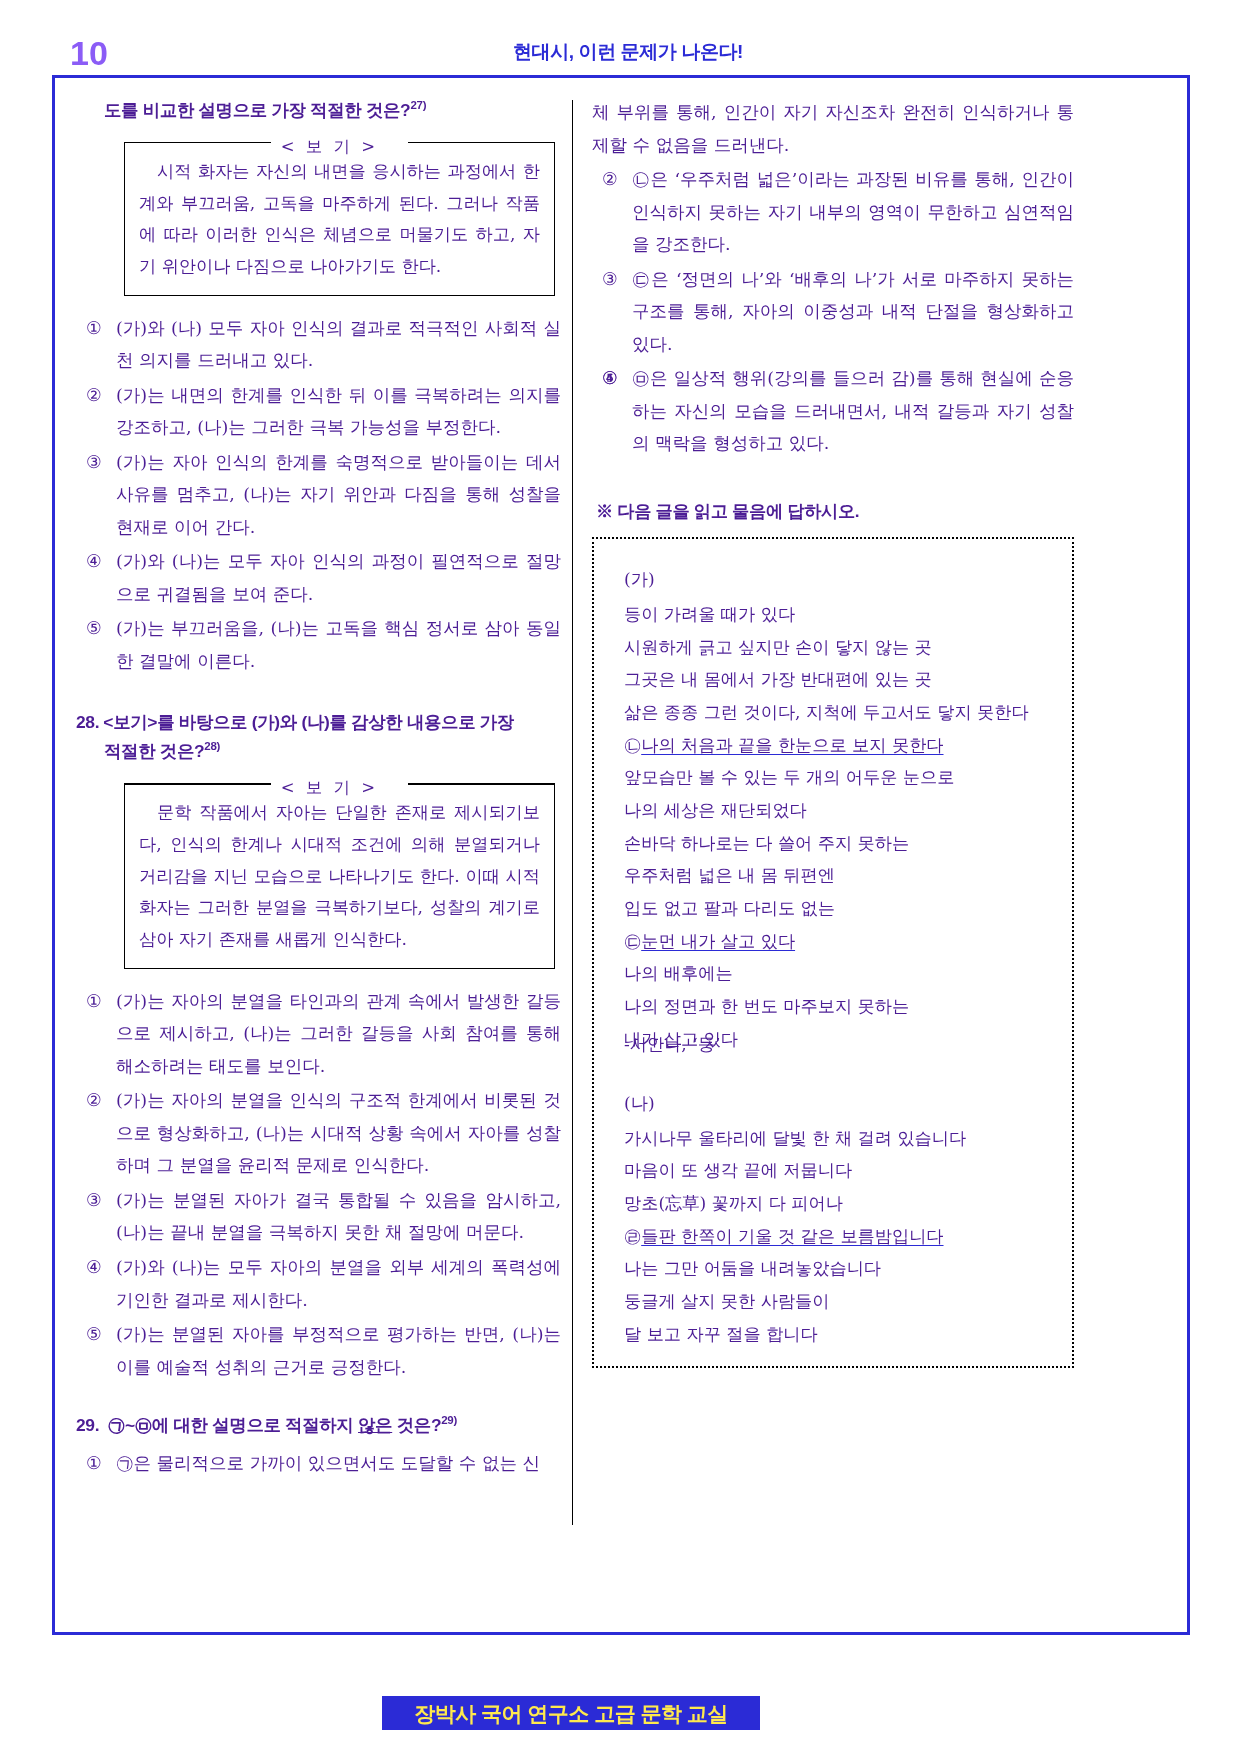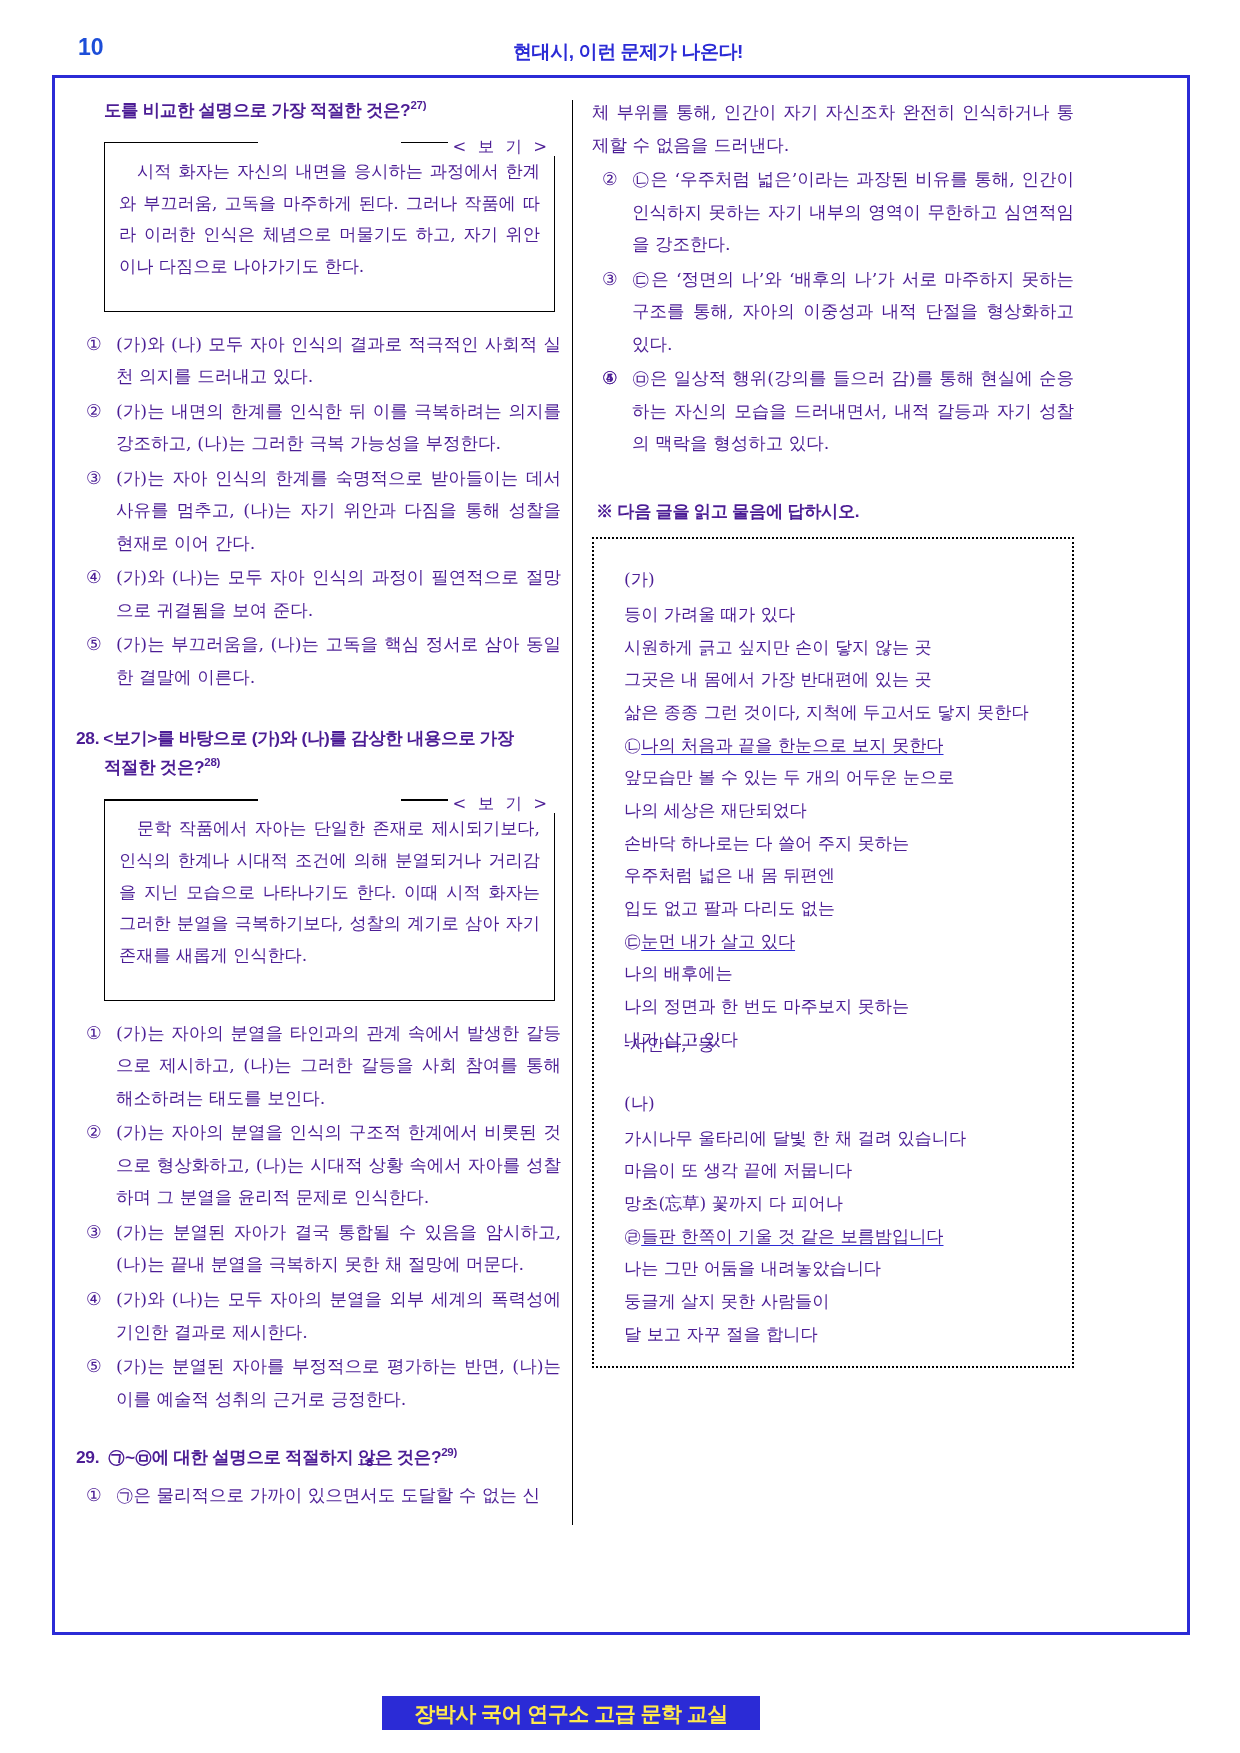--- a/index.html
+++ b/index.html
@@ -8,23 +8,23 @@
     background:#ffffff;
     font-family:"DejaVu Serif", serif;
   }
   .page { position:relative; width:1240px; height:1753px; background:#fff; }
 
   
   .header {
     position:absolute; left:0; top:34px; width:1240px; height:44px;
   }
   .page-number {
-    position:absolute; left:78px; top:0;
-    font-family:"Liberation Sans", sans-serif;
-    font-size:23px; font-weight:bold; color:#1d4ed8; letter-spacing:0px;
+    position:absolute; left:70px; top:0;
+    font-family:"Liberation Sans", sans-serif;
+    font-size:34px; font-weight:bold; color:#8b5cf6; letter-spacing:0px;
   }
   .header-title {
     position:absolute; left:0; top:5px; width:1240px; text-align:center;
     font-family:"Liberation Sans", sans-serif;
     font-size:19px; font-weight:bold; color:#2b2bd6;
     letter-spacing:-0.4px;
     margin-left:8px;
   }
 
   
@@ -59,32 +59,32 @@
   }
   .q-head .num { margin-right:4px; }
   .q-head sup { font-size:11.5px; font-weight:bold; vertical-align:super; }
   .q-head .u { text-decoration:underline; }
   .q-head-indent { padding-left:28px; display:block; }
 
   
   .bogi-wrap { position:relative; margin:16px 6px 14px 28px; }
   .bogi-label {
     position:absolute; top:-12px; left:0; width:100%;
-    text-align:right; z-index:3; pointer-events:none;
+    text-align:center; z-index:3; pointer-events:none;
   }
   .bogi-label span {
     background:#fff; padding:0 5px;
     font-size:16.5px; letter-spacing:3px;
     font-family:"DejaVu Serif", serif;
   }
   .bogi-box {
     border:1.4px solid #000; border-top:none;
-    position:relative; padding:14px 14px 28px 14px;
+    position:relative; padding:14px 14px 12px 14px;
     font-size:17.2px; line-height:1.84;
-    text-align:justify; text-indent:18px;
+    text-align:justify; text-indent:18px;margin-left:20px;
   }
   .bogi-box::before, .bogi-box::after {
     content:""; position:absolute; top:0; height:1.4px; background:#000;
   }
   .bogi-box::before { left:0; width:34%; }
   .bogi-box::after  { right:0; width:34%; }
 
   
   .choices { margin:16px 0 0 10px; }
   .choice {

